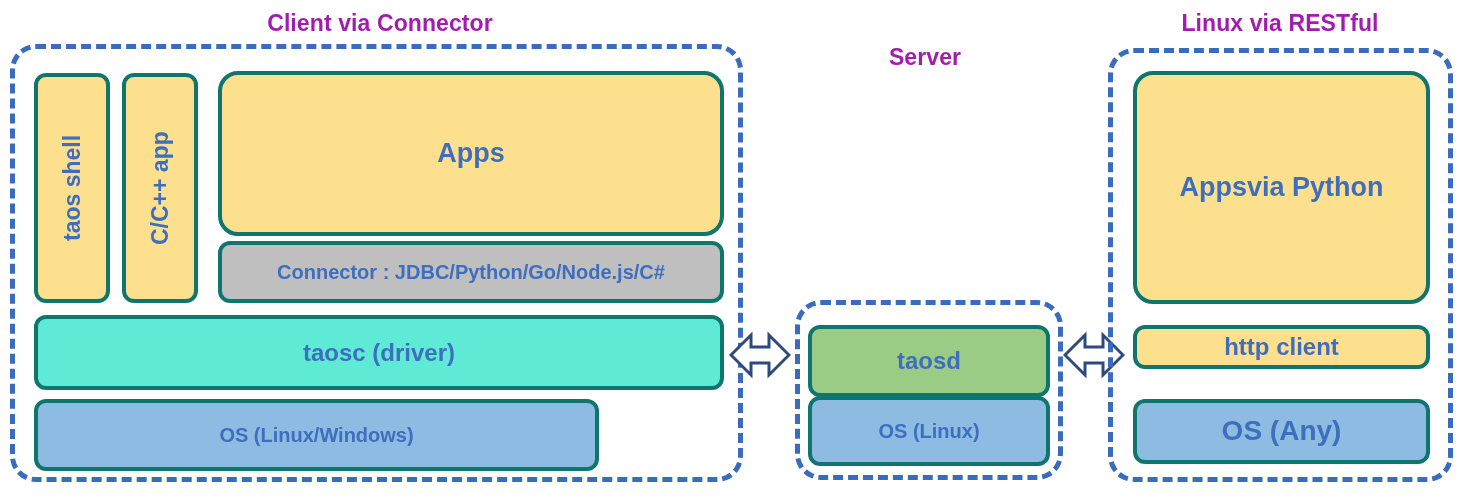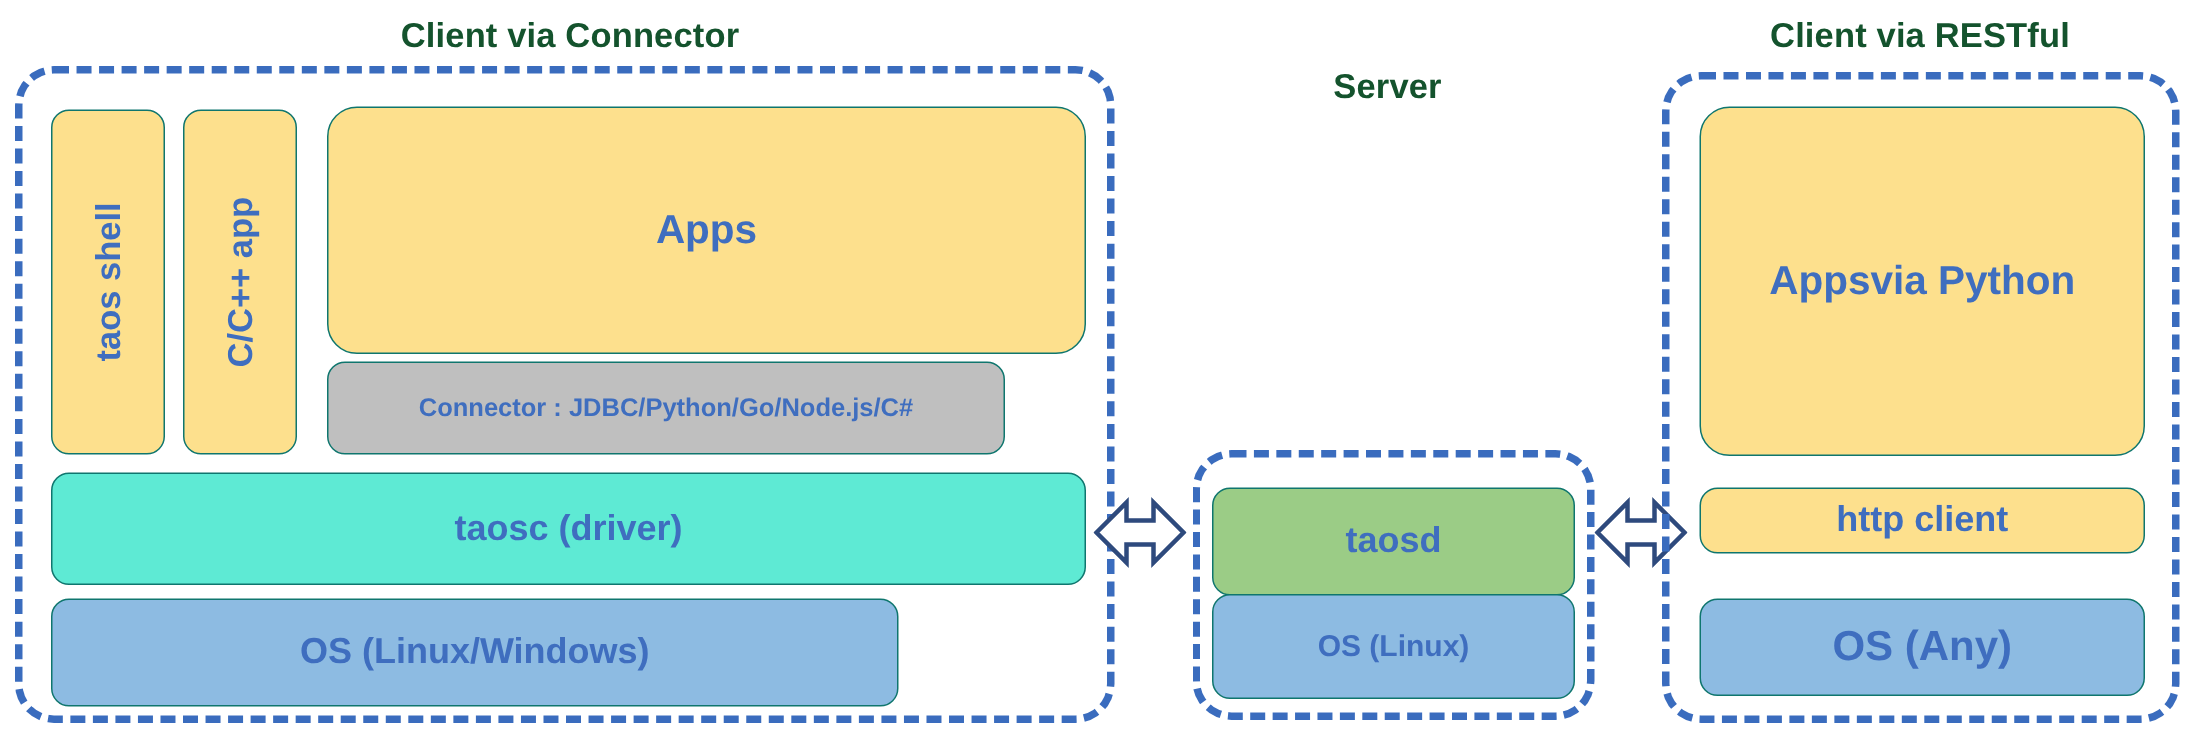--- a/index.html
+++ b/index.html
@@ -17,21 +17,21 @@
     background: #ffffff;
     overflow: hidden;
   }
 
   
   .section-title {
     position: absolute;
     text-align: center;
     font-weight: bold;
     font-size: 23px;
-    color: #14532d;
+    color: #a21caf;
     letter-spacing: 0.1px;
     white-space: nowrap;
   }
   #title-connector { left: 140px; top: 10px; width: 480px; }
   #title-server    { left: 800px; top: 10px; width: 250px; margin-top: 34px; }
   #title-restful   { left: 1110px; top: 10px; width: 340px; }
 
   
   .panel {
     position: absolute;
@@ -41,21 +41,21 @@
     background: transparent;
   }
   #panel-connector { left: 10px;   top: 44px;  width: 733px;  height: 438px; }
   #panel-server    { left: 795px;  top: 300px; width: 268px;  height: 180px; }
   #panel-restful   { left: 1108px; top: 48px;  width: 345px;  height: 434px; }
 
   
   .box {
     position: absolute;
     box-sizing: border-box;
-    border: 1px solid #0f766e;
+    border: 4px solid #0f766e;
     border-radius: 12px;
     display: flex;
     align-items: center;
     justify-content: center;
     text-align: center;
     font-weight: bold;
     color: #3f6ebf;
     line-height: 1.22;
   }
   .yellow { background: #fde08d; }
@@ -66,23 +66,23 @@
 
   .vertical {
     writing-mode: vertical-rl;
     transform: rotate(180deg);
   }
 
   
   #box-taos-shell { left: 34px;  top: 73px;  width: 76px;  height: 230px; font-size: 23px; }
   #box-cpp-app    { left: 122px; top: 73px;  width: 76px;  height: 230px; font-size: 23px; }
   #box-apps       { left: 218px; top: 71px;  width: 506px; height: 165px; font-size: 27px; border-radius: 20px; }
-  #box-connector  { left: 218px; top: 241px; width: 452px; height: 62px;  font-size: 17px; }
+  #box-connector  { left: 218px; top: 241px; width: 506px; height: 62px;  font-size: 20px; }
   #box-taosc      { left: 34px;  top: 315px; width: 690px; height: 75px;  font-size: 24px; }
-  #box-os-lw      { left: 34px;  top: 399px; width: 565px; height: 72px;  font-size: 24px; }
+  #box-os-lw      { left: 34px;  top: 399px; width: 565px; height: 72px;  font-size: 20px; }
 
   
   #box-taosd      { left: 808px; top: 325px; width: 242px; height: 72px; font-size: 24px; }
   #box-os-linux   { left: 808px; top: 396px; width: 242px; height: 70px; font-size: 20px; }
 
   
   #box-apps-rest  { left: 1133px; top: 71px;  width: 297px; height: 233px; font-size: 27px; border-radius: 20px; }
   #box-http       { left: 1133px; top: 325px; width: 297px; height: 44px;  font-size: 24px; }
   #box-os-any     { left: 1133px; top: 399px; width: 297px; height: 65px;  font-size: 28px; }
 
@@ -97,21 +97,21 @@
   #arrow-right { left: 1063px; }
   .arrow svg { display: block; width: 100%; height: 100%; }
 </style>
 </head>
 <body>
 
 <div id="stage">
 
   <div class="section-title" id="title-connector">Client via Connector</div>
   <div class="section-title" id="title-server">Server</div>
-  <div class="section-title" id="title-restful">Client via RESTful</div>
+  <div class="section-title" id="title-restful">Linux via RESTful</div>
 
   <div class="panel" id="panel-connector"></div>
 
   <div class="box yellow vertical" id="box-taos-shell">taos shell</div>
 
   <div class="box yellow vertical" id="box-cpp-app">C/C++ app</div>
 
   <div class="box yellow" id="box-apps">Apps</div>
 
   <div class="box gray" id="box-connector">Connector : JDBC/Python/Go/Node.js/C#</div>

